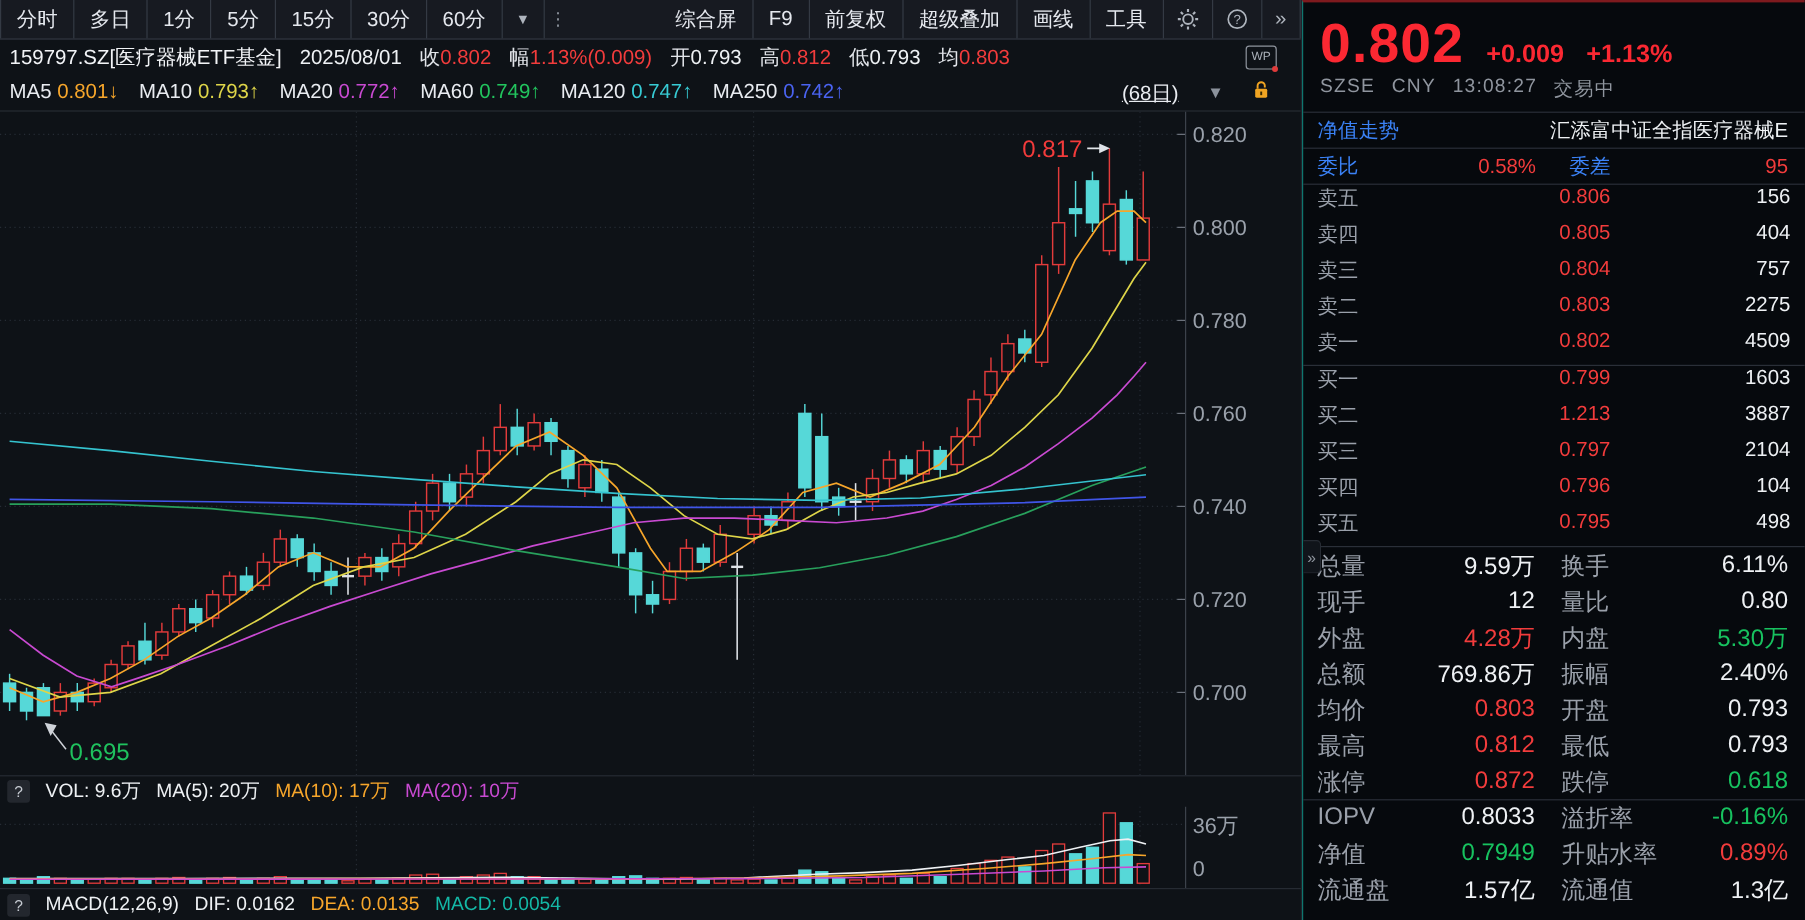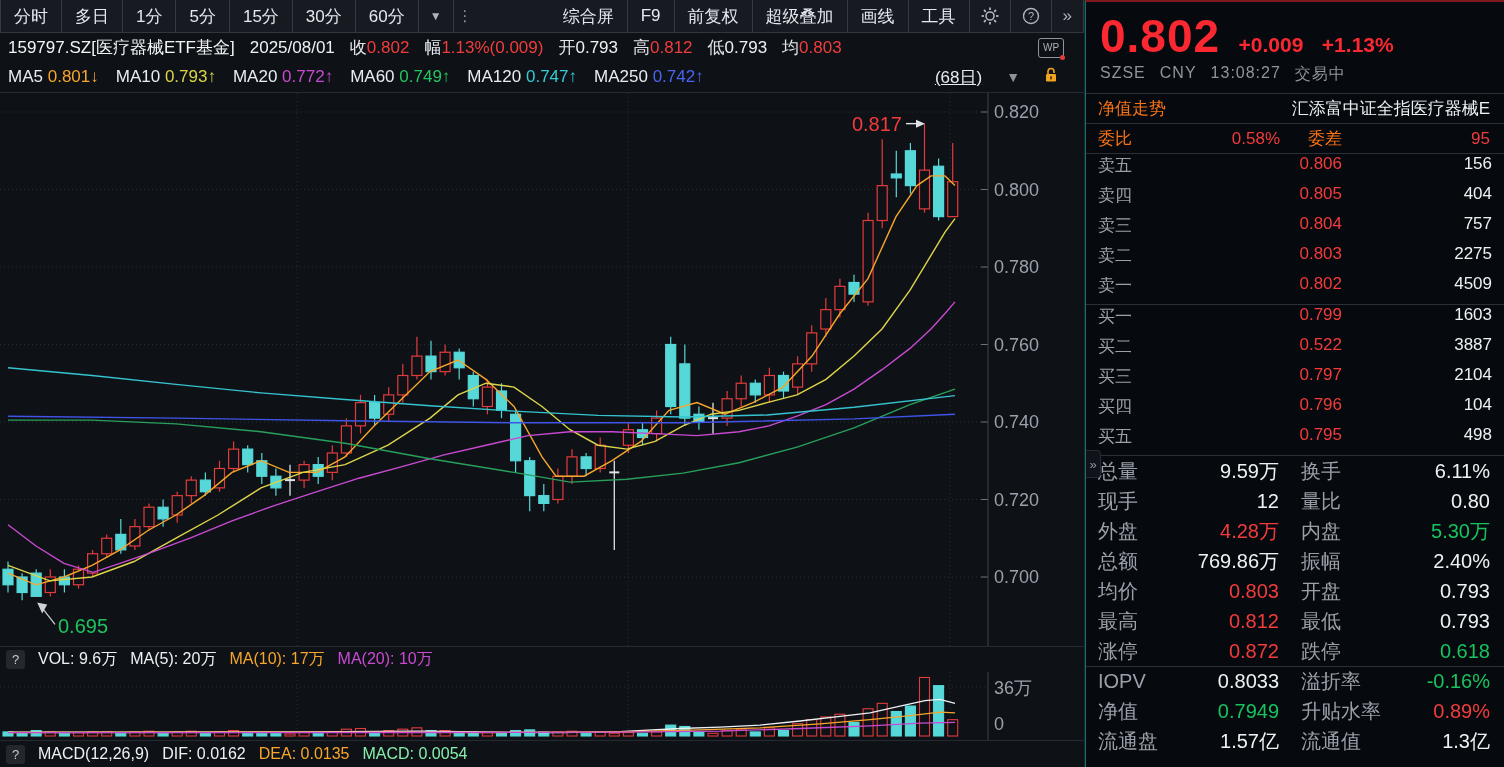--- a/index.html
+++ b/index.html
@@ -36,21 +36,21 @@
   .qbox{width:19px;height:19px;background:#23272e;border-radius:3px;color:#c6cbd2;font-size:13px;display:flex;align-items:center;justify-content:center}
   .vol-chart{height:68px;position:relative}
   .macd-bar{height:27px;border-top:1px solid #262b33;display:flex;align-items:center;gap:13px;padding:0 6px;font-size:16px;white-space:nowrap}
   svg text{font-family:"Liberation Sans","DejaVu Sans",sans-serif}
   
   .qtop{padding:8px 16px 2px 14px;border-bottom:1px solid #2a2f38}
   .bigprice{font-size:46px;font-weight:bold;color:#fb2832;letter-spacing:1px;line-height:52px;display:inline-block}
   .chg{font-size:21px;font-weight:bold;color:#fb2832;margin-left:14px}
   .subline{font-size:16px;color:#8f959e;letter-spacing:1px;margin-top:2px;padding-bottom:6px;display:flex;gap:14px}
   .qrow{display:flex;align-items:center;height:30px;padding:0 14px 0 12px;font-size:17px}
-  .lbl{color:#f97316}
+  .lbl{color:#3b82f6}
   .fund{border-top:0;border-bottom:1px solid #2a2f38}
   .fund .fundname{margin-left:auto;color:#eef1f4}
   .wb{border-bottom:1px solid #2a2f38}
   .wb .v{flex:1;text-align:right}
   .wb .l2{margin-left:28px}
   .prow{display:flex;align-items:flex-start;height:30px;padding:0 12px;font-size:17px}
   .prow .c1{width:84px;color:#9aa0aa}
   .prow .c2{flex:1;text-align:right}
   .prow .c3{width:150px;text-align:right;color:#eef1f4}
   #asks{border-bottom:1px solid #2a2f38}
@@ -437,21 +437,21 @@
           <polyline points="8,60.5 300,60.2 500,60.5 620,59.9 700,57.9 760,55.8 820,51.8 870,47.7 910,43.6 940,40.2 955,40.9" fill="none" stroke="#f7a62b" stroke-width="1.3"></polyline>
           <polyline points="8,60.7 400,60.5 620,60.2 720,59.2 800,56.5 870,53.8 920,51.1 955,50.4" fill="none" stroke="#c94ad2" stroke-width="1.3"></polyline>
         </svg>
     </div>
 
     <div class="macd-bar">
       <span class="qbox">?</span>
       <span class="white">MACD(12,26,9)</span>
       <span class="white">DIF: 0.0162</span>
       <span style="color:#f7a62b">DEA: 0.0135</span>
-      <span style="color:#86efac">MACD: 0.0054</span>
+      <span style="color:#14b8a6">MACD: 0.0054</span>
     </div>
   </div>
 
   <div class="right">
     <div class="qtop">
       <span class="bigprice">0.802</span>
       <span class="chg">+0.009</span>
       <span class="chg">+1.13%</span>
       <div class="subline">
         <span>SZSE</span>
@@ -500,21 +500,21 @@
         </div>
       </div>
     <div id="bids">
         <div class="prow">
           <span class="c1">买一</span>
           <span class="c2 red">0.799</span>
           <span class="c3">1603</span>
         </div>
         <div class="prow">
           <span class="c1">买二</span>
-          <span class="c2 red">0.522</span>
+          <span class="c2 red">1.213</span>
           <span class="c3">3887</span>
         </div>
         <div class="prow">
           <span class="c1">买三</span>
           <span class="c2 red">0.797</span>
           <span class="c3">2104</span>
         </div>
         <div class="prow">
           <span class="c1">买四</span>
           <span class="c2 red">0.796</span>

